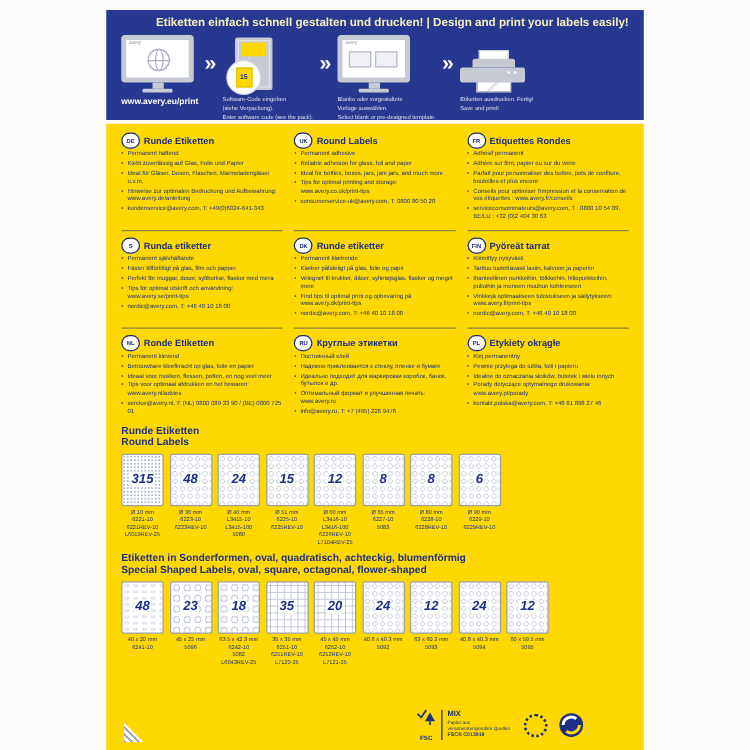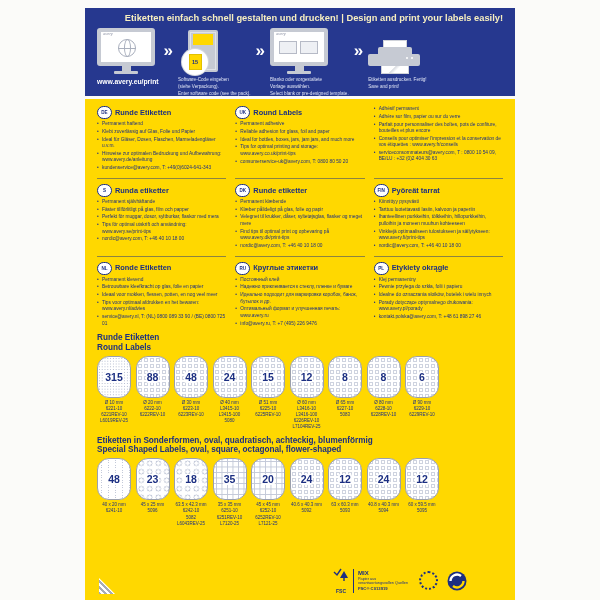--- a/index.html
+++ b/index.html
@@ -58,21 +58,21 @@
   .lang-title{font-size:7.4px;font-weight:bold;line-height:1;}
   .bullets{margin:0;padding:0;list-style:none;}
   .bullets li{position:relative;padding-left:5px;font-size:4.8px;line-height:1.32;margin-bottom:1.5px;}
   .bullets li::before{content:"•";position:absolute;left:0;top:0;font-size:4.8px;}
   
   .ptable{margin-top:5px;}
   .tt{color:#1c2f82;font-weight:bold;font-size:8.2px;line-height:1.15;}
   .cards{display:flex;gap:4.5px;margin-top:4px;align-items:flex-start;}
   .pcard{width:34px;flex:0 0 auto;}
   .sheet{width:34px;height:42px;box-sizing:border-box;background:#fff;border:1px solid #9ba0ac;
-    border-radius:12px;display:flex;align-items:center;justify-content:center;}
+    border-radius:2px;display:flex;align-items:center;justify-content:center;font-style:italic;}
   .rings{background-image:radial-gradient(circle,transparent 1.5px,#c3c9d8 1.6px 2.1px,transparent 2.2px);
     background-size:6px 6px;}
   .dense{background-image:radial-gradient(circle,#aeb6cb .8px,transparent .9px);background-size:2.8px 2.8px;}
   .ovals{background-image:radial-gradient(ellipse 2.6px 1.5px,transparent 1.2px,#c3c9d8 1.3px 1.9px,transparent 2px);
     background-size:7px 5px;}
   .flower{background-image:radial-gradient(circle,transparent 2px,#c3c9d8 2.1px 2.8px,transparent 2.9px);
     background-size:8.5px 8.5px;}
   .grid{background-image:linear-gradient(#c3c9d8 1px,transparent 1px),
     linear-gradient(90deg,#c3c9d8 1px,transparent 1px);background-size:5.5px 5.5px;background-position:2px 2px;}
   .num{font-weight:bold;font-size:10.5px;color:#1c2f82;background:rgba(255,255,255,.92);
@@ -202,20 +202,24 @@
           </div>
           <ul class="bullets">
             <li>Permanent adhesive</li>
             <li>Reliable adhesion for glass, foil and paper</li>
             <li>Ideal for bottles, boxes, jars, jam jars, and much more</li>
             <li>Tips for optimal printing and storage: www.avery.co.uk/print-tips</li>
             <li>consumerservice-uk@avery.com, T: 0800 80 50 20</li>
           </ul>
         </div>
         <div class="lang">
+          <div class="lang-head">
+            <span class="badge">FR</span>
+            <span class="lang-title">Etiquettes Rondes</span>
+          </div>
           <ul class="bullets">
             <li>Adhésif permanent</li>
             <li>Adhère sur film, papier ou sur du verre</li>
             <li>Parfait pour personnaliser des boîtes, pots de confiture, bouteilles et plus encore</li>
             <li>Conseils pour optimiser l'impression et la conservation de vos étiquettes : www.avery.fr/conseils</li>
             <li>serviceconsommateurs@avery.com, T : 0800 10 54 09, BE/LU : +32 (0)2 404 30 63</li>
           </ul>
         </div>
         <div class="lang">
           <div class="lang-head">
@@ -303,30 +307,20 @@
       <div class="cards">
           <div class="pcard">
             <div class="sheet dense">
               <span class="num">315</span>
             </div>
             <div class="pcap">
               <div>Ø 10 mm</div>
               <div>6221-10</div>
               <div>6221REV-10</div>
               <div>L6019REV-25</div>
-            </div>
-          </div>
-          <div class="pcard">
-            <div class="sheet rings">
-              <span class="num">88</span>
-            </div>
-            <div class="pcap">
-              <div>Ø 20 mm</div>
-              <div>6222-10</div>
-              <div>6222REV-10</div>
             </div>
           </div>
           <div class="pcard">
             <div class="sheet rings">
               <span class="num">48</span>
             </div>
             <div class="pcap">
               <div>Ø 30 mm</div>
               <div>6223-10</div>
               <div>6223REV-10</div>

